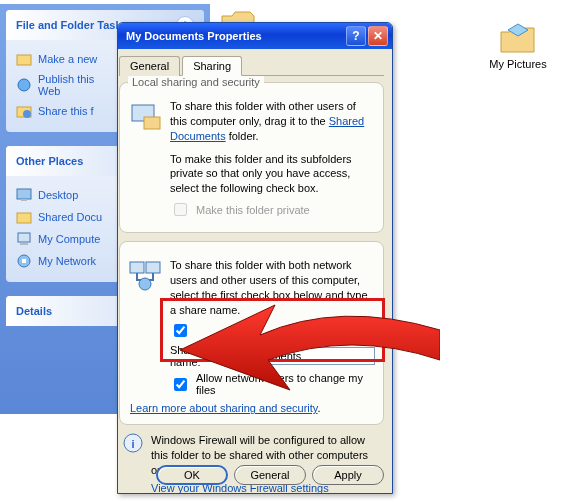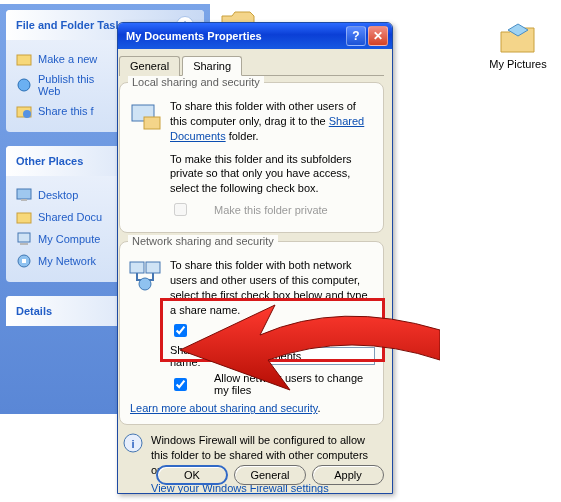--- a/index.html
+++ b/index.html
@@ -33,21 +33,21 @@
 .tabs { display: flex; border-bottom: 1px solid #aca899; margin-bottom: 6px; }
 .tab { padding: 3px 10px; border: 1px solid #aca899; border-bottom: none; background: #ece9d8; margin-right: 2px; border-radius: 3px 3px 0 0; position: relative; top: 1px; cursor: pointer; }
 .tab.active { background: #fcfcf9; top: 1px; border-bottom: 1px solid #fcfcf9; }
 
 .group { border: 1px solid #cfcabb; border-radius: 8px; margin: 4px 0 8px 0; padding: 8px 8px 10px 8px; position: relative; background: #fcfcf9; }
 .group-title { position: absolute; top: -7px; left: 8px; background: #fcfcf9; color: #5f5f5f; padding: 0 4px; }
 .group .row { display: flex; gap: 8px; margin-top: 8px; }
 .group .icon48 { width: 34px; height: 34px; flex: none; display: flex; align-items: center; justify-content: center; }
 .group .txt { flex: 1; color: #000; line-height: 1.35; }
 .lnk { color: #0b4eb2; text-decoration: underline; cursor: pointer; }
-.chk { display: flex; align-items: center; gap: 24px; margin: 4px 0 3px 42px; }
+.chk { display: flex; align-items: center; gap: 6px; margin: 4px 0 3px 42px; }
 .chk input { width: 13px; height: 13px; }
 .chk.disabled { color: #9a9a9a; }
 .sharename { display: flex; align-items: center; gap: 8px; margin: 4px 0 4px 42px; }
 .sharename input { flex: 1; border: 1px solid #7f9db9; padding: 2px 4px; font-size: 11px; background: #fff; }
 .redbox { position: absolute; border: 3px solid #d8191a; pointer-events: none; }
 
 .firewall { display: flex; gap: 8px; padding: 0 4px; margin-top: 4px; }
 .firewall .icon24 { width: 20px; height: 20px; flex: none; }
 .firewall .txt { flex: 1; line-height: 1.35; }
 
@@ -195,21 +195,20 @@
             <span>To make this folder and its subfolders private so that only you have access, select the following check box.</span>
           </div>
         </div>
         <label class="chk disabled">
           <input type="checkbox" disabled="" style="">
           <span>Make this folder private</span>
         </label>
       </div>
 
       <div class="group" style="position:relative;">
-        <span class="group-title">Network sharing and security</span>
         <div class="row">
           <div class="icon48">
             <svg width="34" height="34">
                 <rect x="2" y="4" width="14" height="11" fill="#cfe3f5" stroke="#4576b2"></rect>
                 <rect x="18" y="4" width="14" height="11" fill="#cfe3f5" stroke="#4576b2"></rect>
                 <path d="M9 15 L9 22 L25 22 L25 15" stroke="#4576b2" fill="none" stroke-width="2"></path>
                 <circle cx="17" cy="26" r="6" fill="#8fc2f0" stroke="#3f77b3"></circle>
               </svg>
           </div>
           <div class="txt">To share this folder with both network users and other users of this computer, select the first check box below and type a share name.</div>

